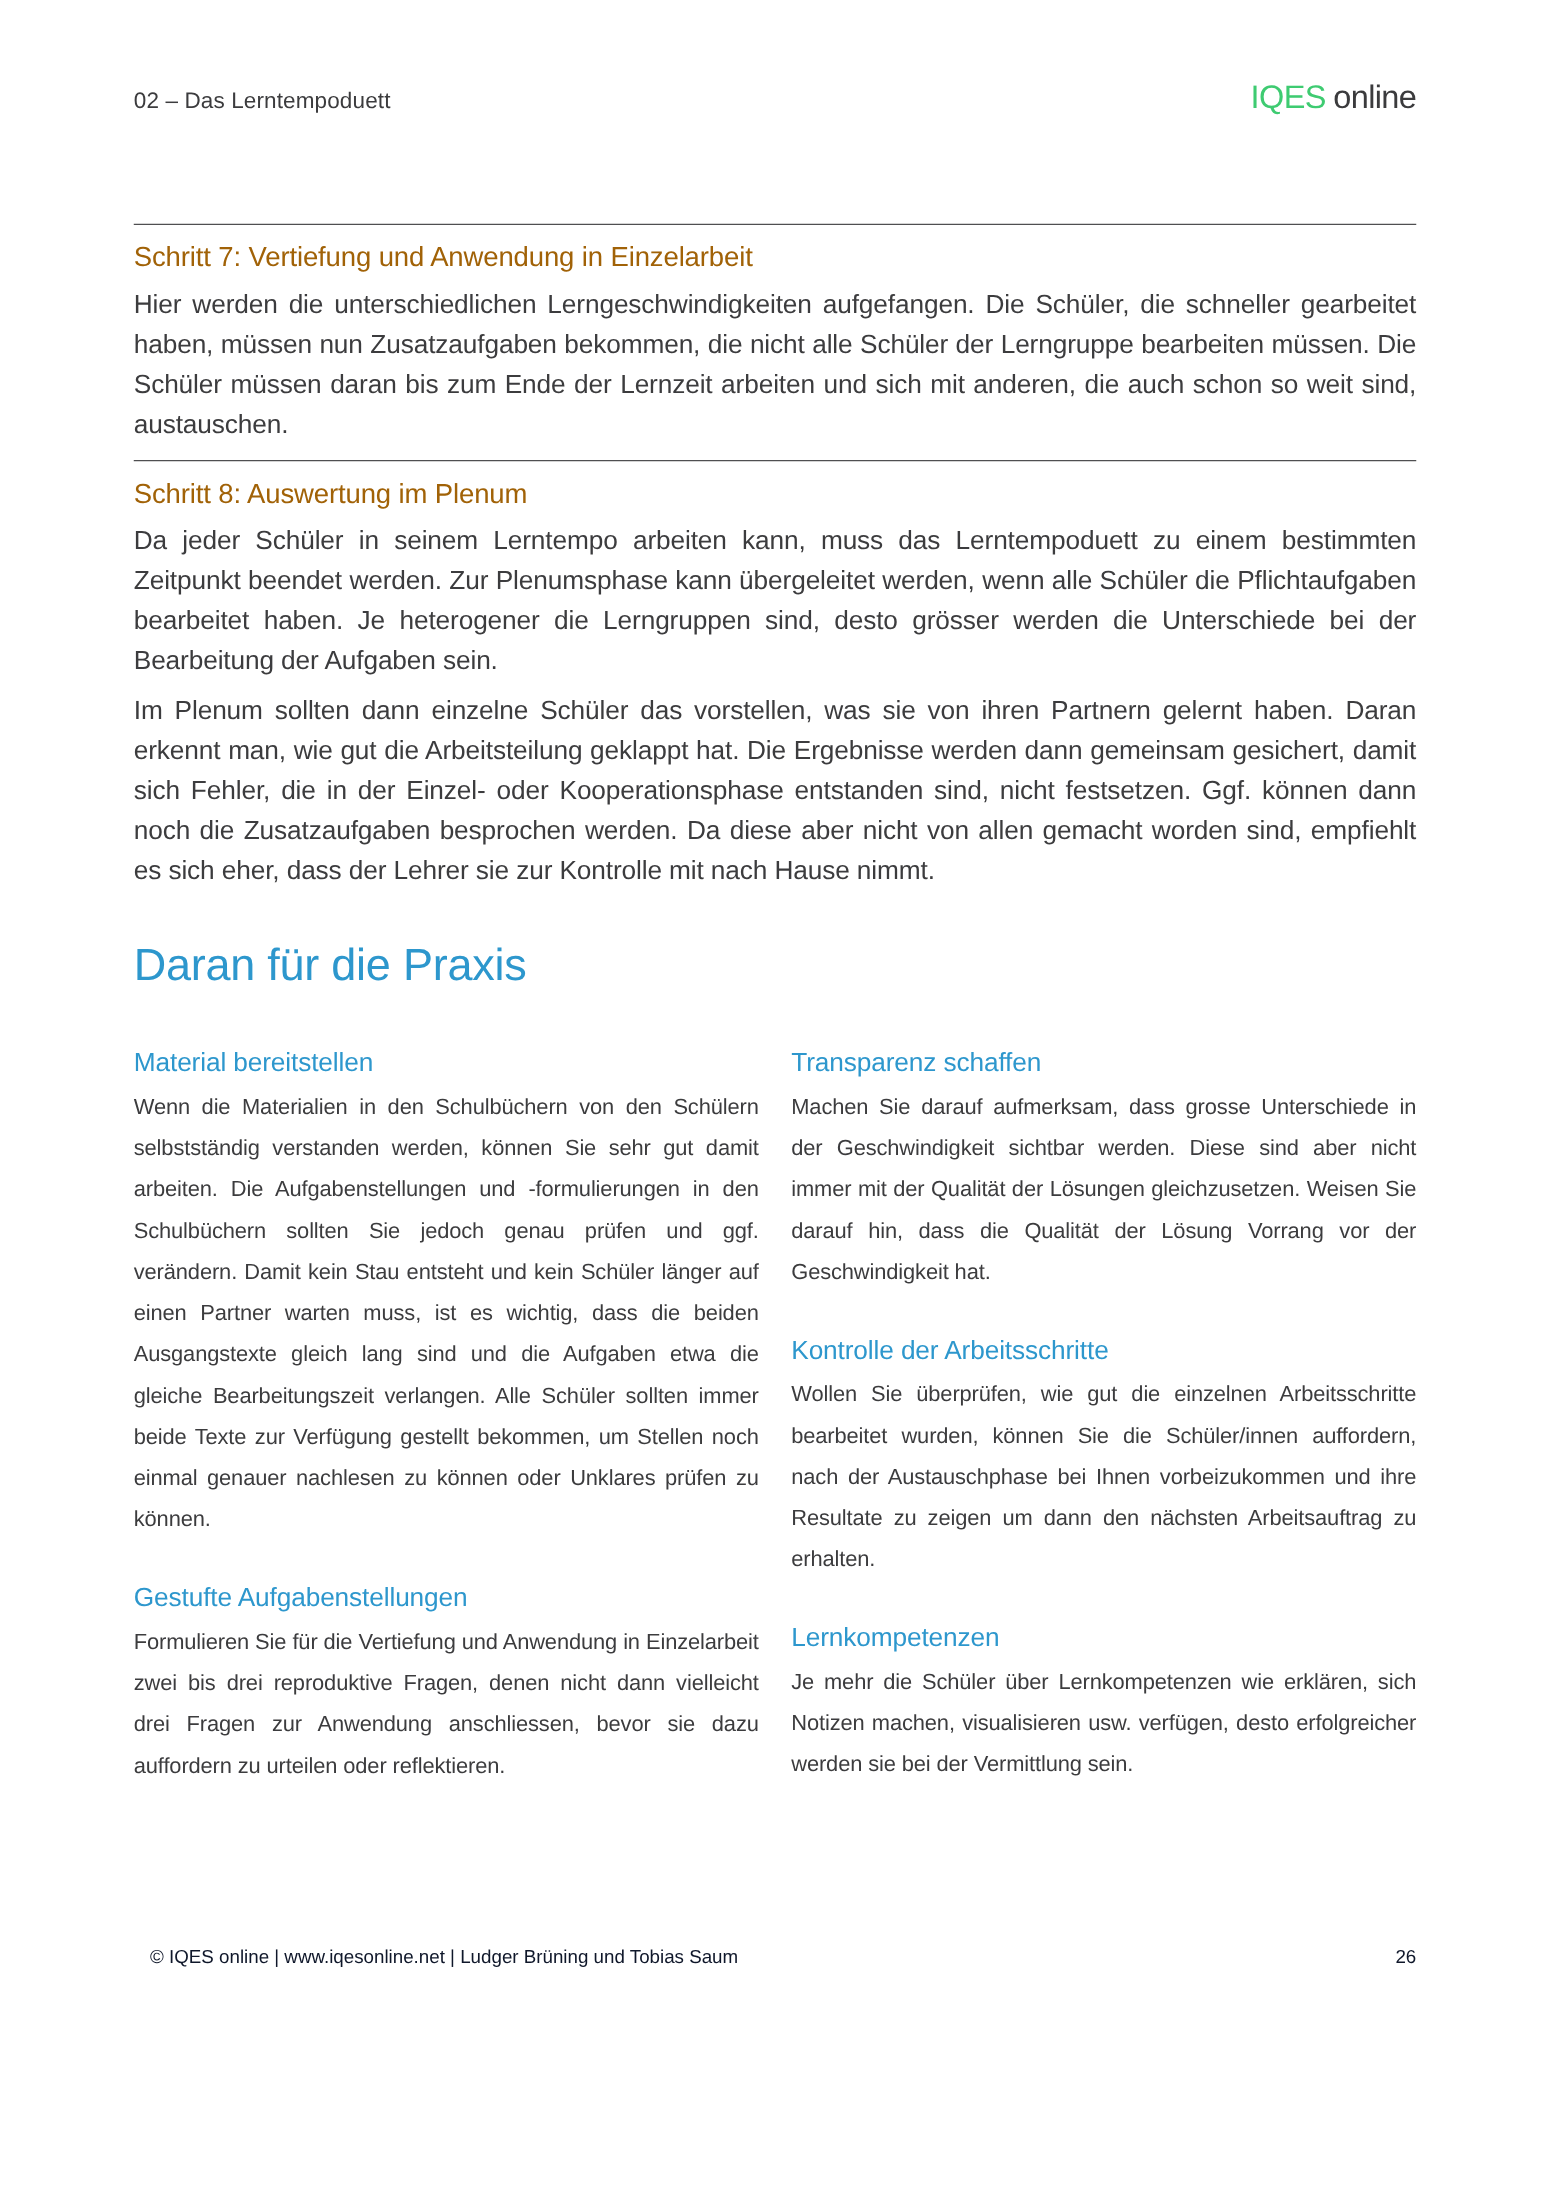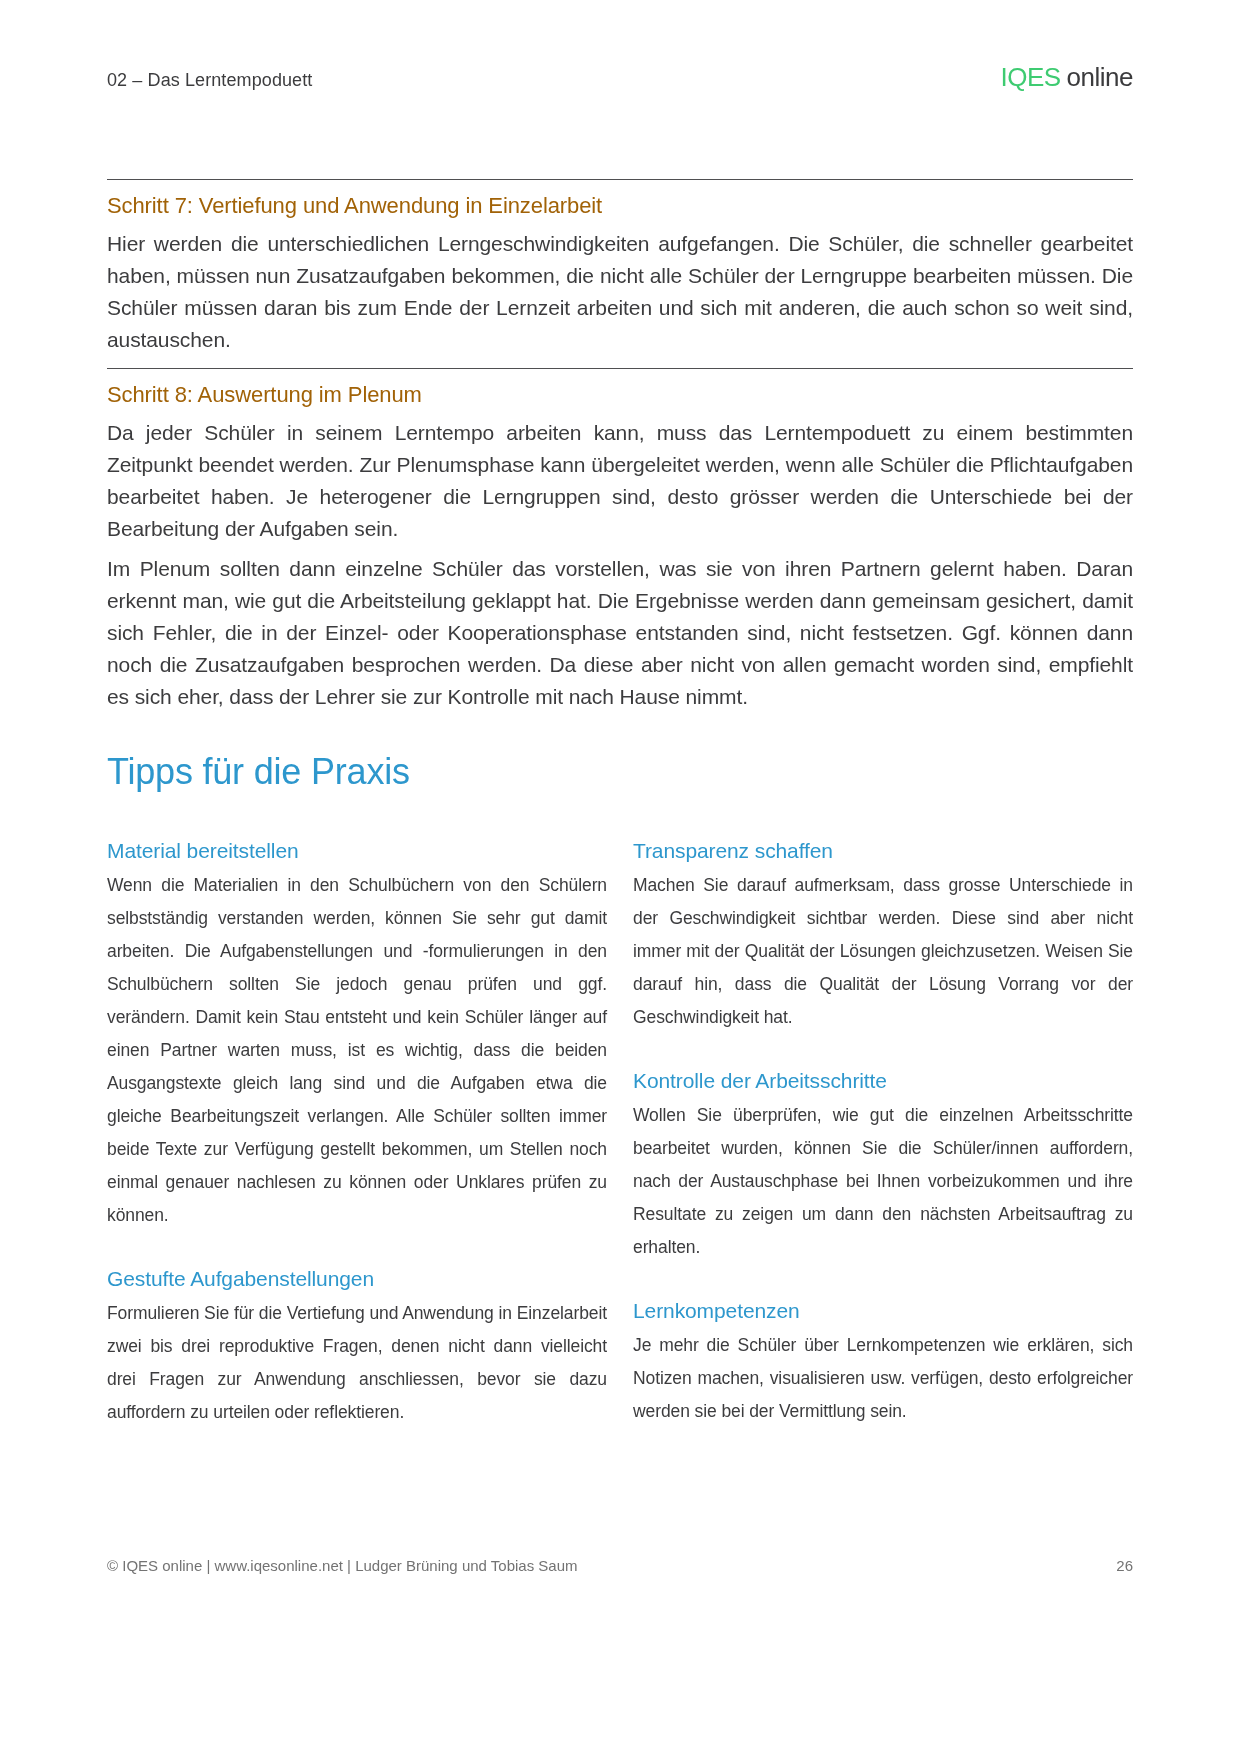--- a/index.html
+++ b/index.html
@@ -84,28 +84,28 @@
     margin: 5px 0 0 0;
     font-size: 17.5px;
     line-height: 33px;
     text-align: justify;
     letter-spacing: -0.1px;
   }
 
   
   .ftr {
     position: absolute;
-    left: 107px;
+    left: 120px;
     right: 107px;
     bottom: 52px;
     display: flex;
     justify-content: space-between;
     align-items: baseline;
     font-size: 15px;
-    color: #737373;
+    color: #0f172a;
   }
 </style>
 </head>
 <body>
 
 <div class="page">
 
   <div class="hdr">
     <span class="doc-title">02 – Das Lerntempoduett</span>
     <span class="logo"><span class="brand">IQES</span><span class="suffix">online</span></span>
@@ -117,21 +117,21 @@
     <p>Hier werden die unterschiedlichen Lerngeschwindigkeiten aufgefangen. Die Schüler, die schneller gearbeitet haben, müssen nun Zusatzaufgaben bekommen, die nicht alle Schüler der Lerngruppe bearbeiten müssen. Die Schüler müssen daran bis zum Ende der Lernzeit arbeiten und sich mit anderen, die auch schon so weit sind, austauschen.</p>
   </div>
 
   <div class="section">
     <hr class="rule">
     <h2 class="sec-h">Schritt 8: Auswertung im Plenum</h2>
     <p>Da jeder Schüler in seinem Lerntempo arbeiten kann, muss das Lerntempoduett zu einem bestimmten Zeitpunkt beendet werden. Zur Plenumsphase kann übergeleitet werden, wenn alle Schüler die Pflichtaufgaben bearbeitet haben. Je heterogener die Lerngruppen sind, desto grösser werden die Unterschiede bei der Bearbeitung der Aufgaben sein.</p>
     <p>Im Plenum sollten dann einzelne Schüler das vorstellen, was sie von ihren Partnern gelernt haben. Daran erkennt man, wie gut die Arbeitsteilung geklappt hat. Die Ergebnisse werden dann gemeinsam gesichert, damit sich Fehler, die in der Einzel- oder Kooperationsphase entstanden sind, nicht festsetzen. Ggf. können dann noch die Zusatzaufgaben besprochen werden. Da diese aber nicht von allen gemacht worden sind, empfiehlt es sich eher, dass der Lehrer sie zur Kontrolle mit nach Hause nimmt.</p>
   </div>
 
-  <h1 class="tips-title">Tipps für die Praxis</h1>
+  <h1 class="tips-title">Daran für die Praxis</h1>
 
   <div class="columns">
     <div class="col">
       <div class="tip-block">
         <h3 class="tip-h">Material bereitstellen</h3>
         <p>Wenn die Materialien in den Schulbüchern von den Schülern selbstständig verstanden werden, können Sie sehr gut damit arbeiten. Die Aufgabenstellungen und -formulierungen in den Schulbüchern sollten Sie jedoch genau prüfen und ggf. verändern. Damit kein Stau entsteht und kein Schüler länger auf einen Partner warten muss, ist es wichtig, dass die beiden Ausgangstexte gleich lang sind und die Aufgaben etwa die gleiche Bearbeitungszeit verlangen. Alle Schüler sollten immer beide Texte zur Verfügung gestellt bekommen, um Stellen noch einmal genauer nachlesen zu können oder Unklares prüfen zu können.</p>
       </div>
       <div class="tip-block">
         <h3 class="tip-h">Gestufte Aufgabenstellungen</h3>
         <p>Formulieren Sie für die Vertiefung und Anwendung in Einzelarbeit zwei bis drei reproduktive Fragen, denen nicht dann vielleicht drei Fragen zur Anwendung anschliessen, bevor sie dazu auffordern zu urteilen oder reflektieren.</p>

